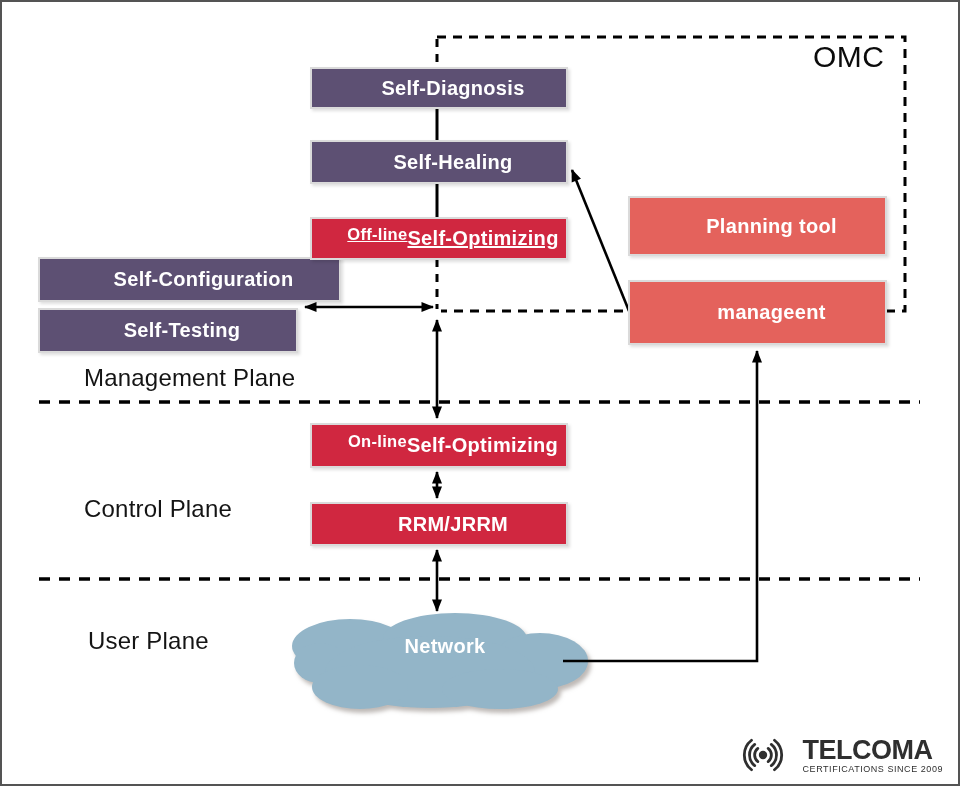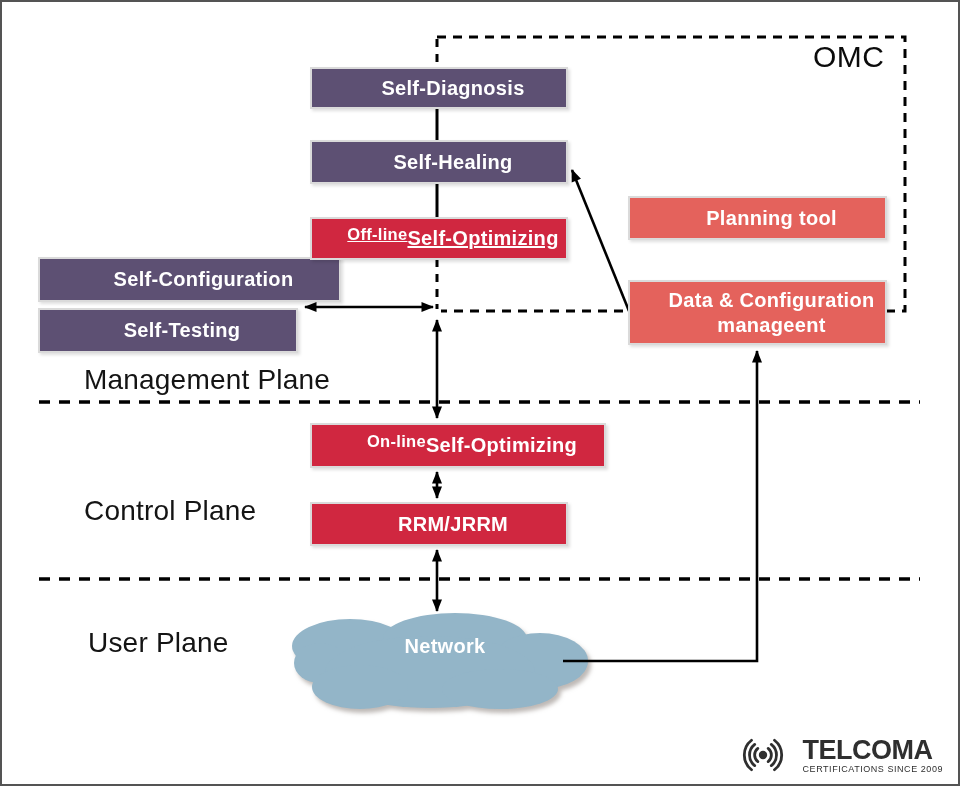--- a/index.html
+++ b/index.html
@@ -17,21 +17,21 @@
     box-sizing:border-box;border:2px solid #dadada;
     box-shadow:2px 2px 3px rgba(0,0,0,.13);z-index:2;text-align:center;padding-left:28px;
   }
   .purple{background:#5d5073;}
   .red{background:#d02740;}
   .salmon{background:#e4625c;}
   .prefix{font-size:16.5px;position:relative;top:-4px;font-weight:700;}
   .two-line{line-height:25px;flex-direction:column;}
   .rrm-text{font-size:20px;}
 
-  .plane-label{position:absolute;font-size:28px;font-weight:500;color:#141414;z-index:2;letter-spacing:.2px;}
+  .plane-label{position:absolute;font-size:24px;font-weight:500;color:#141414;z-index:2;letter-spacing:.2px;}
   .omc-label{position:absolute;left:813px;top:40px;font-size:30px;font-weight:500;color:#0b0b0b;z-index:2;letter-spacing:.5px;}
 
   .cloud-text{
     position:absolute;left:333px;top:633px;width:224px;text-align:center;
     color:#fff;font-weight:700;font-size:20px;line-height:27px;z-index:2;letter-spacing:.3px;
   }
 
   .logo{position:absolute;right:17px;bottom:9px;display:flex;align-items:center;gap:12px;z-index:3;color:#2f2f2f;}
   .logo-name{font-size:27px;font-weight:800;letter-spacing:-.5px;line-height:26px;}
   .logo-tagline{font-size:9px;font-weight:500;letter-spacing:.55px;margin-top:1px;white-space:nowrap;}
@@ -89,33 +89,32 @@
   <span>Self-Configuration</span>
 </div>
 <div class="box purple" style="left:38px;top:308px;width:260px;height:45px;">
   <span>Self-Testing</span>
 </div>
 
 <div class="box red" style="left:310px;top:217px;width:258px;height:43px;text-decoration:underline;">
   <span class="prefix">Off-line</span>
     <span>Self-Optimizing</span>
 </div>
-<div class="box red" style="left:310px;top:423px;width:296px;height:45px;">
+<div class="box red" style="left:310px;top:423px;width:258px;height:45px;">
   <span class="prefix">On-line</span>
     <span>Self-Optimizing</span>
 </div>
 <div class="box red" style="left:310px;top:502px;width:258px;height:44px;">
   <span class="rrm-text">RRM/JRRM</span>
 </div>
 
-<div class="box salmon" style="left:628px;top:196px;width:259px;height:44px;">
+<div class="box salmon" style="left:628px;top:196px;width:259px;height:60px;">
   <span>Planning tool</span>
 </div>
 <div class="box salmon two-line" style="left:628px;top:280px;width:259px;height:65px;">
-  <span>Data &amp; Configuration</span>
   <span>manageent</span>
 </div>
 
 <div class="omc-label">OMC</div>
 <div class="plane-label" style="left:84px;top:364px;">Management Plane</div>
 <div class="plane-label" style="left:84px;top:495px;">Control Plane</div>
 <div class="plane-label" style="left:88px;top:627px;">User Plane</div>
 
 <div class="cloud-text">
   <div>Network</div>

